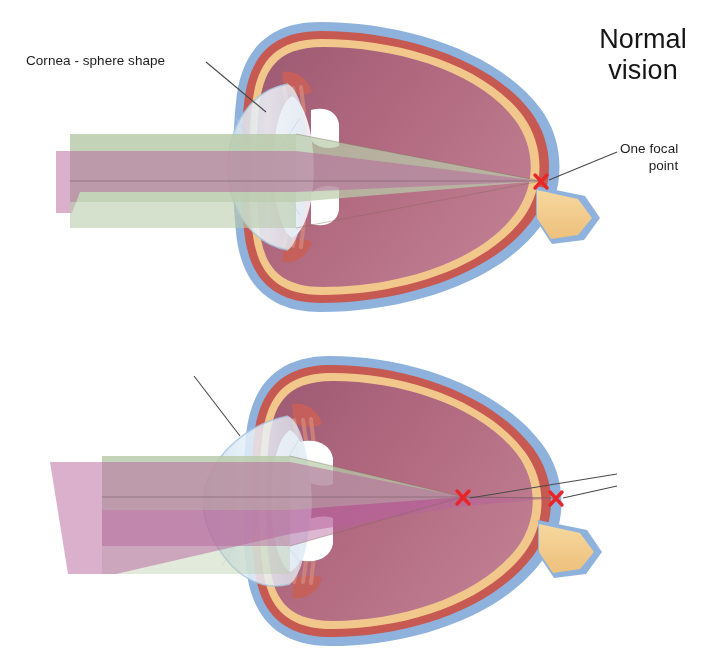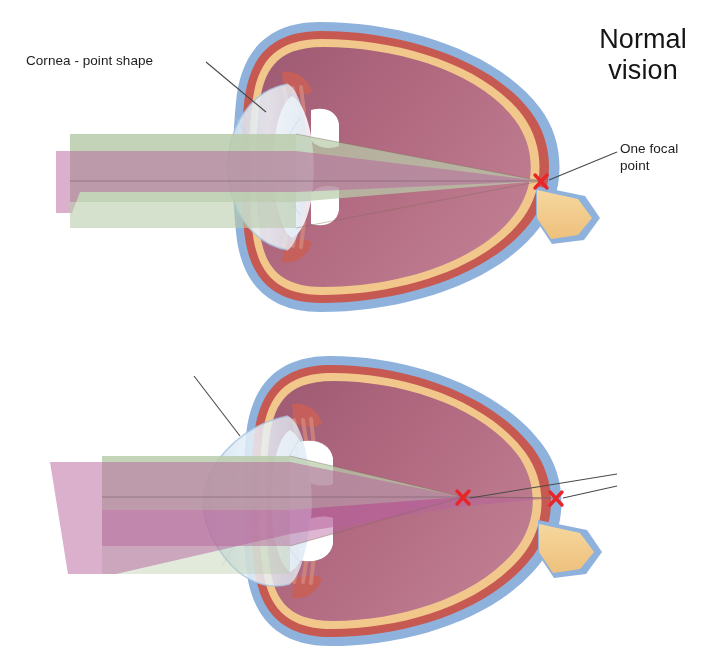--- a/index.html
+++ b/index.html
@@ -6,21 +6,21 @@
   body{width:720px;height:668px;font-family:"Liberation Sans",sans-serif;overflow:hidden;}
   #stage{position:relative;width:720px;height:668px;background:#fff;}
   .panel{position:absolute;left:0;width:720px;height:334px;}
   #panel-normal{top:0;}
   #panel-astig{top:334px;}
   svg{display:block;}
   .ttl{position:absolute;font-size:27px;line-height:31px;color:#151515;font-weight:400;letter-spacing:.1px;}
   .lbl{position:absolute;font-size:13.5px;line-height:17px;color:#1d1d1d;letter-spacing:.05px;white-space:pre-line;}
   #ttl-normal{left:566px;top:24px;text-align:center;}
   #lbl-cornea-sphere{left:26px;top:52px;}
-  #lbl-onefocal{left:620px;top:140px;}
+  #lbl-onefocal{left:620px;top:140px;text-align:right;}
 </style>
 </head>
 <body>
 
 <div id="stage">
 
   <div class="panel" id="panel-normal">
     <svg width="720" height="334" viewBox="0 0 720 334">
       <defs>
         <linearGradient id="vitA" x1="0" y1="0" x2="1" y2="0.7">
@@ -90,21 +90,21 @@
         <line x1="617" y1="152" x2="549" y2="180"></line>
       </g>
 
       <g>
         <path d="M535 175 L547 188 M547 175 L535 188" stroke="#e8262a" stroke-width="3.4" stroke-linecap="round"></path>
       </g>
     </svg>
 
     <div class="ttl" id="ttl-normal">Normal
 vision</div>
-    <div class="lbl" id="lbl-cornea-sphere">Cornea - point shape</div>
+    <div class="lbl" id="lbl-cornea-sphere">Cornea - sphere shape</div>
     <div class="lbl" id="lbl-onefocal">One focal
 point</div>
   </div>
 
   <div class="panel" id="panel-astig">
     <svg width="720" height="334" viewBox="0 0 720 334">
       <defs>
         <linearGradient id="vitB" x1="0" y1="0" x2="1" y2="0.7">
           <stop offset="0" stop-color="#9d5a72"></stop>
           <stop offset="0.45" stop-color="#b0687f"></stop>

